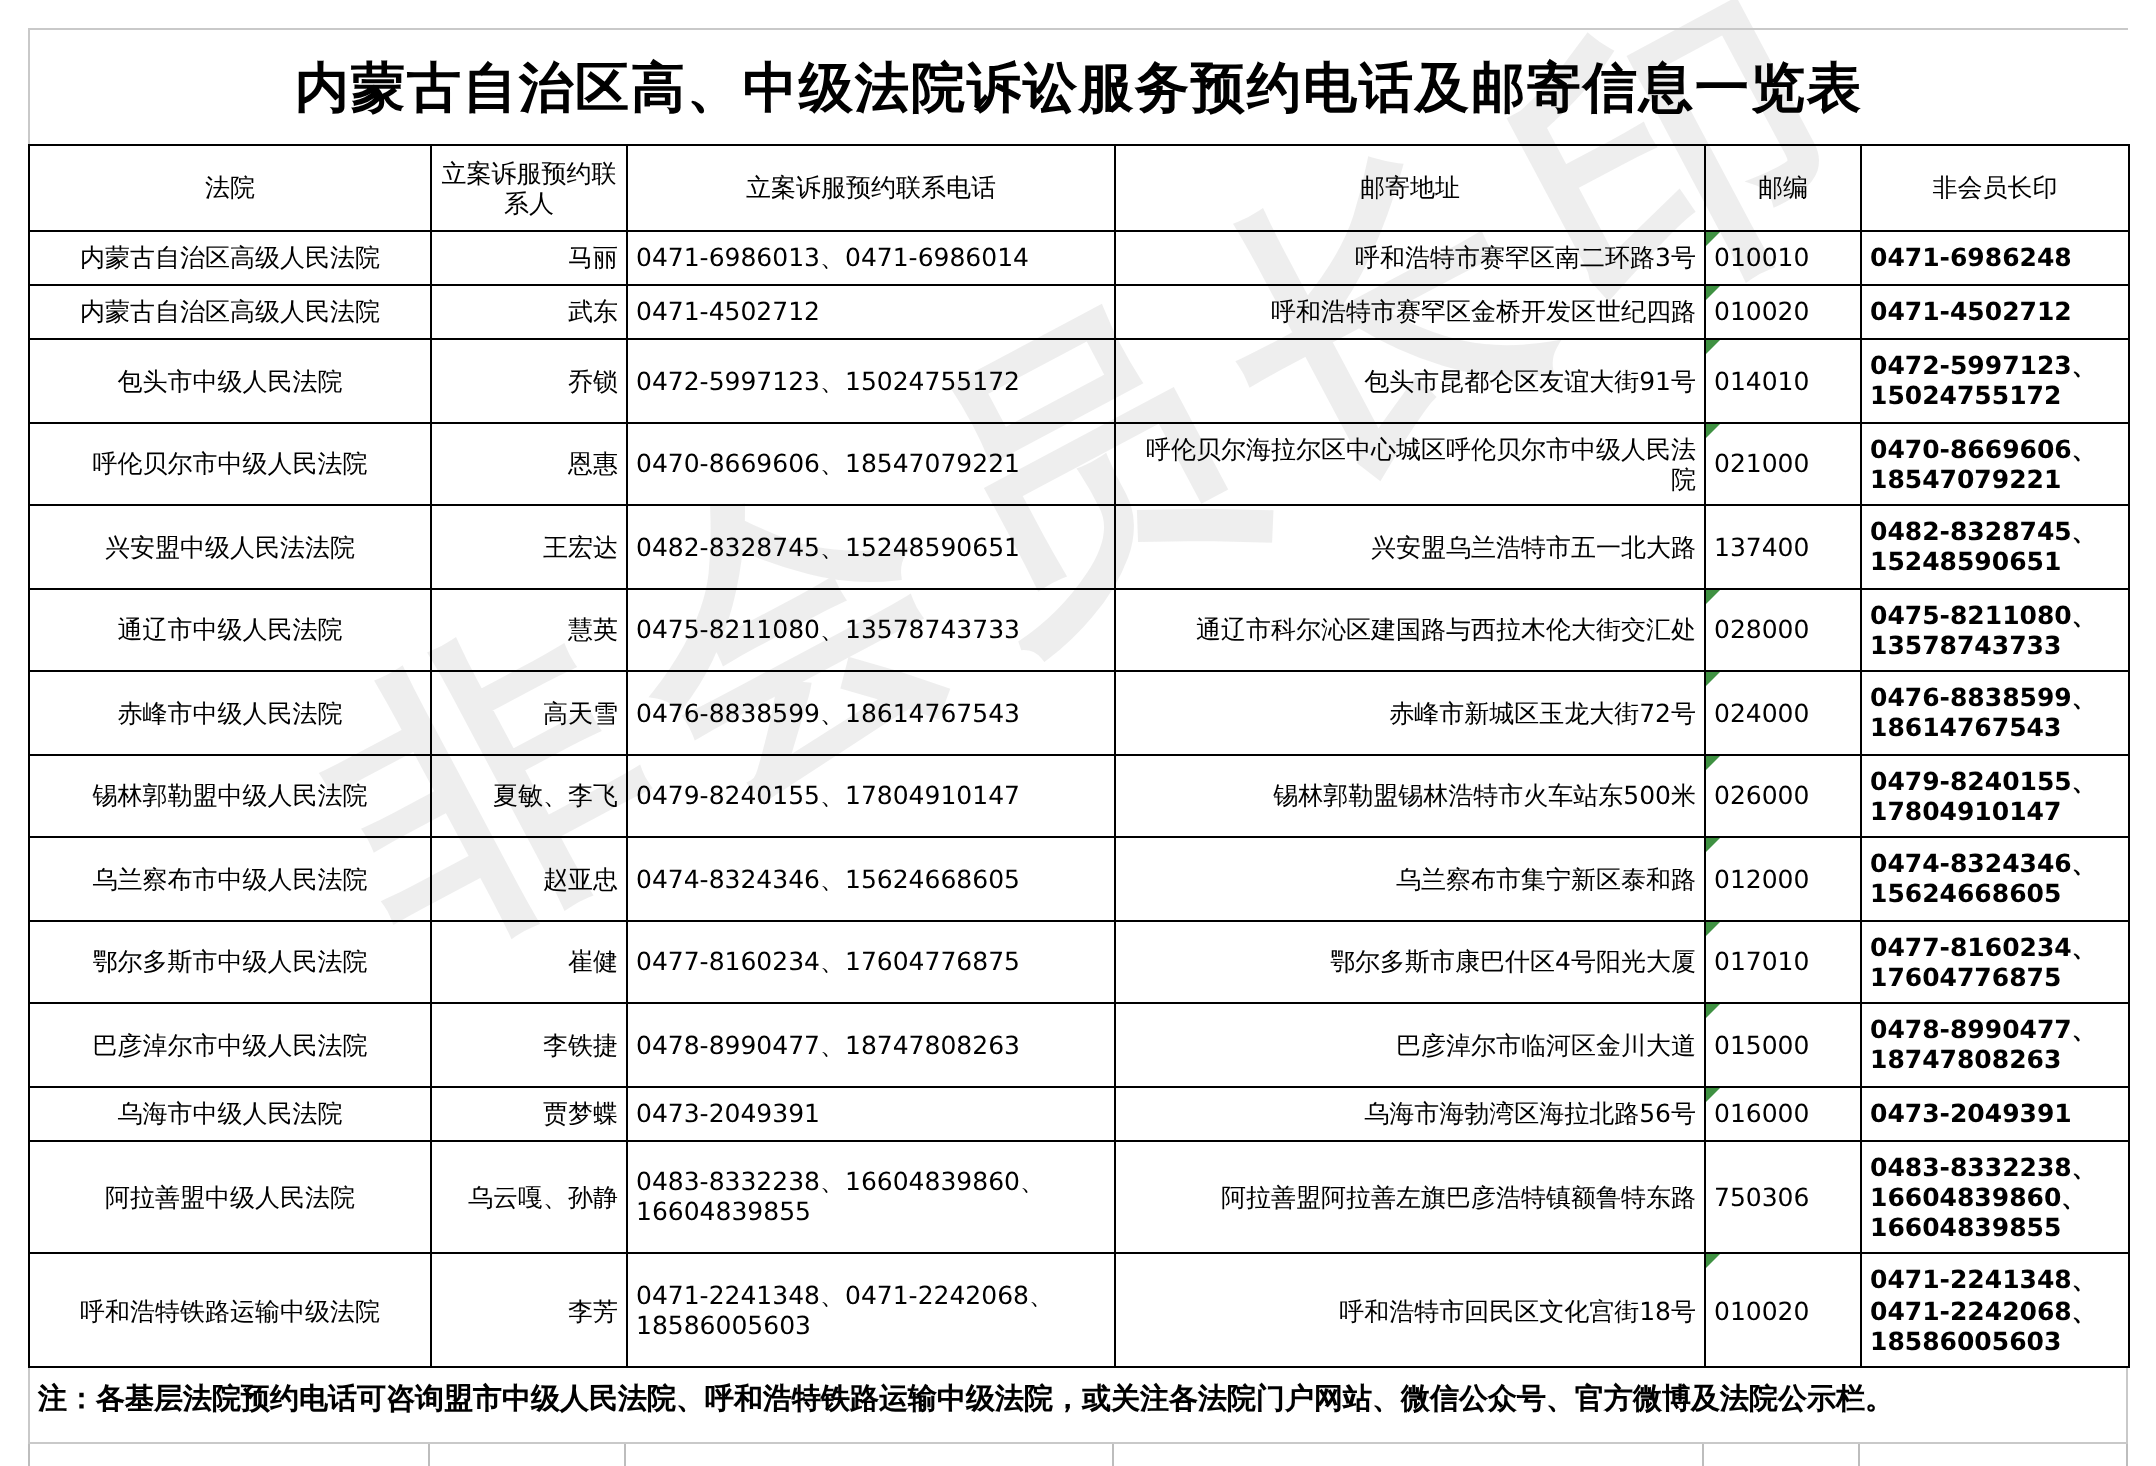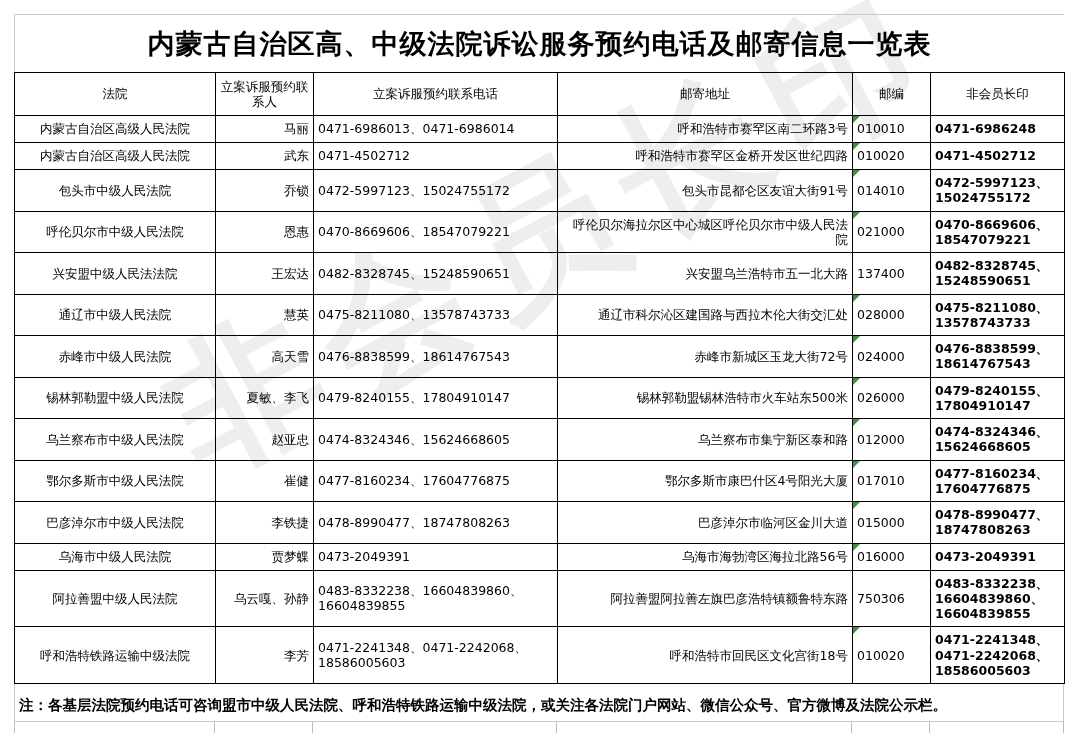--- a/index.html
+++ b/index.html
@@ -48,21 +48,21 @@
   .head-row th { height:43px; }
 
   .flag-triangle {
     position:absolute; left:0; top:0; width:0; height:0;
     border-left:7px solid #3f9142; border-bottom:7px solid transparent;
   }
 
   .note-row {
     border-left:1px solid #c9c9c9; border-right:1px solid #c9c9c9;
     border-bottom:1px solid #c9c9c9;
-    min-height:38px; display:flex; align-items:flex-end;
+    min-height:38px; display:flex; align-items:flex-start;
     font-size:14.5px; font-weight:bold; padding:6px 4px;
     position:relative; z-index:1;
   }
 
   .empty-row { display:flex; width:1050px; height:25px; position:relative; z-index:1; }
   .empty-row .ecell {
     border-right:1px solid #bdbdbd; border-bottom:1px solid #bdbdbd; height:25px;
   }
   .empty-row .ecell:first-child { border-left:1px solid #bdbdbd; }
 </style>

